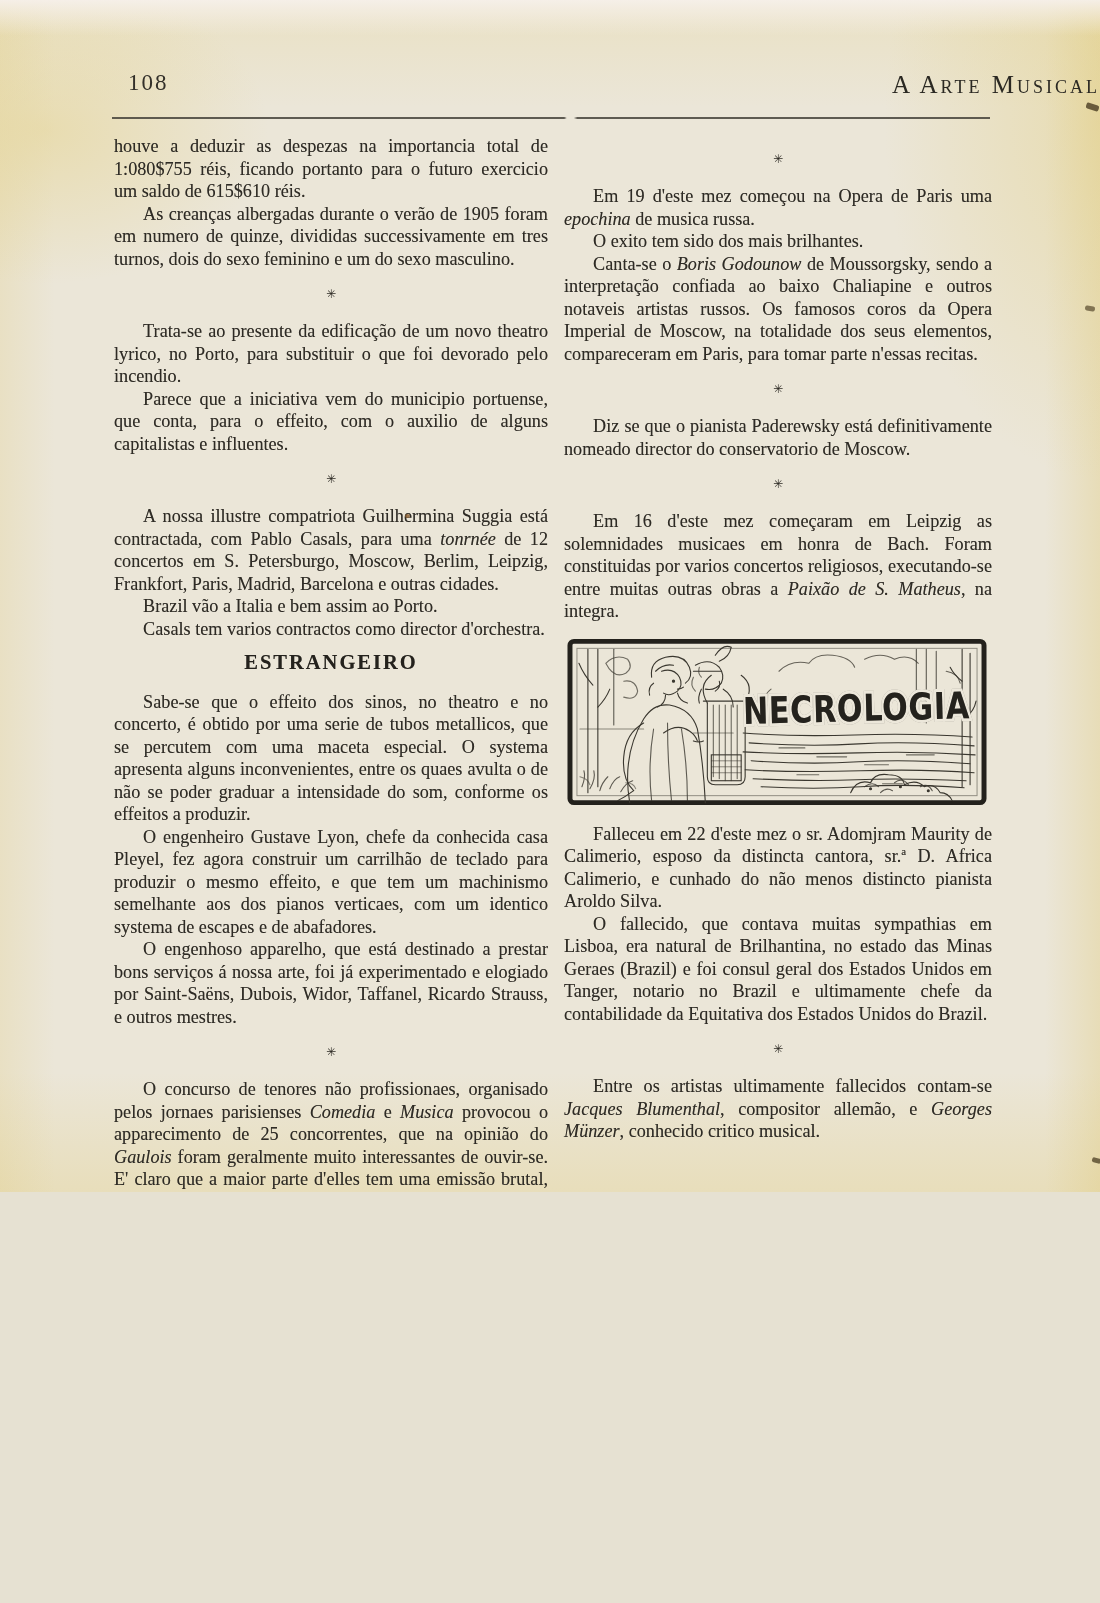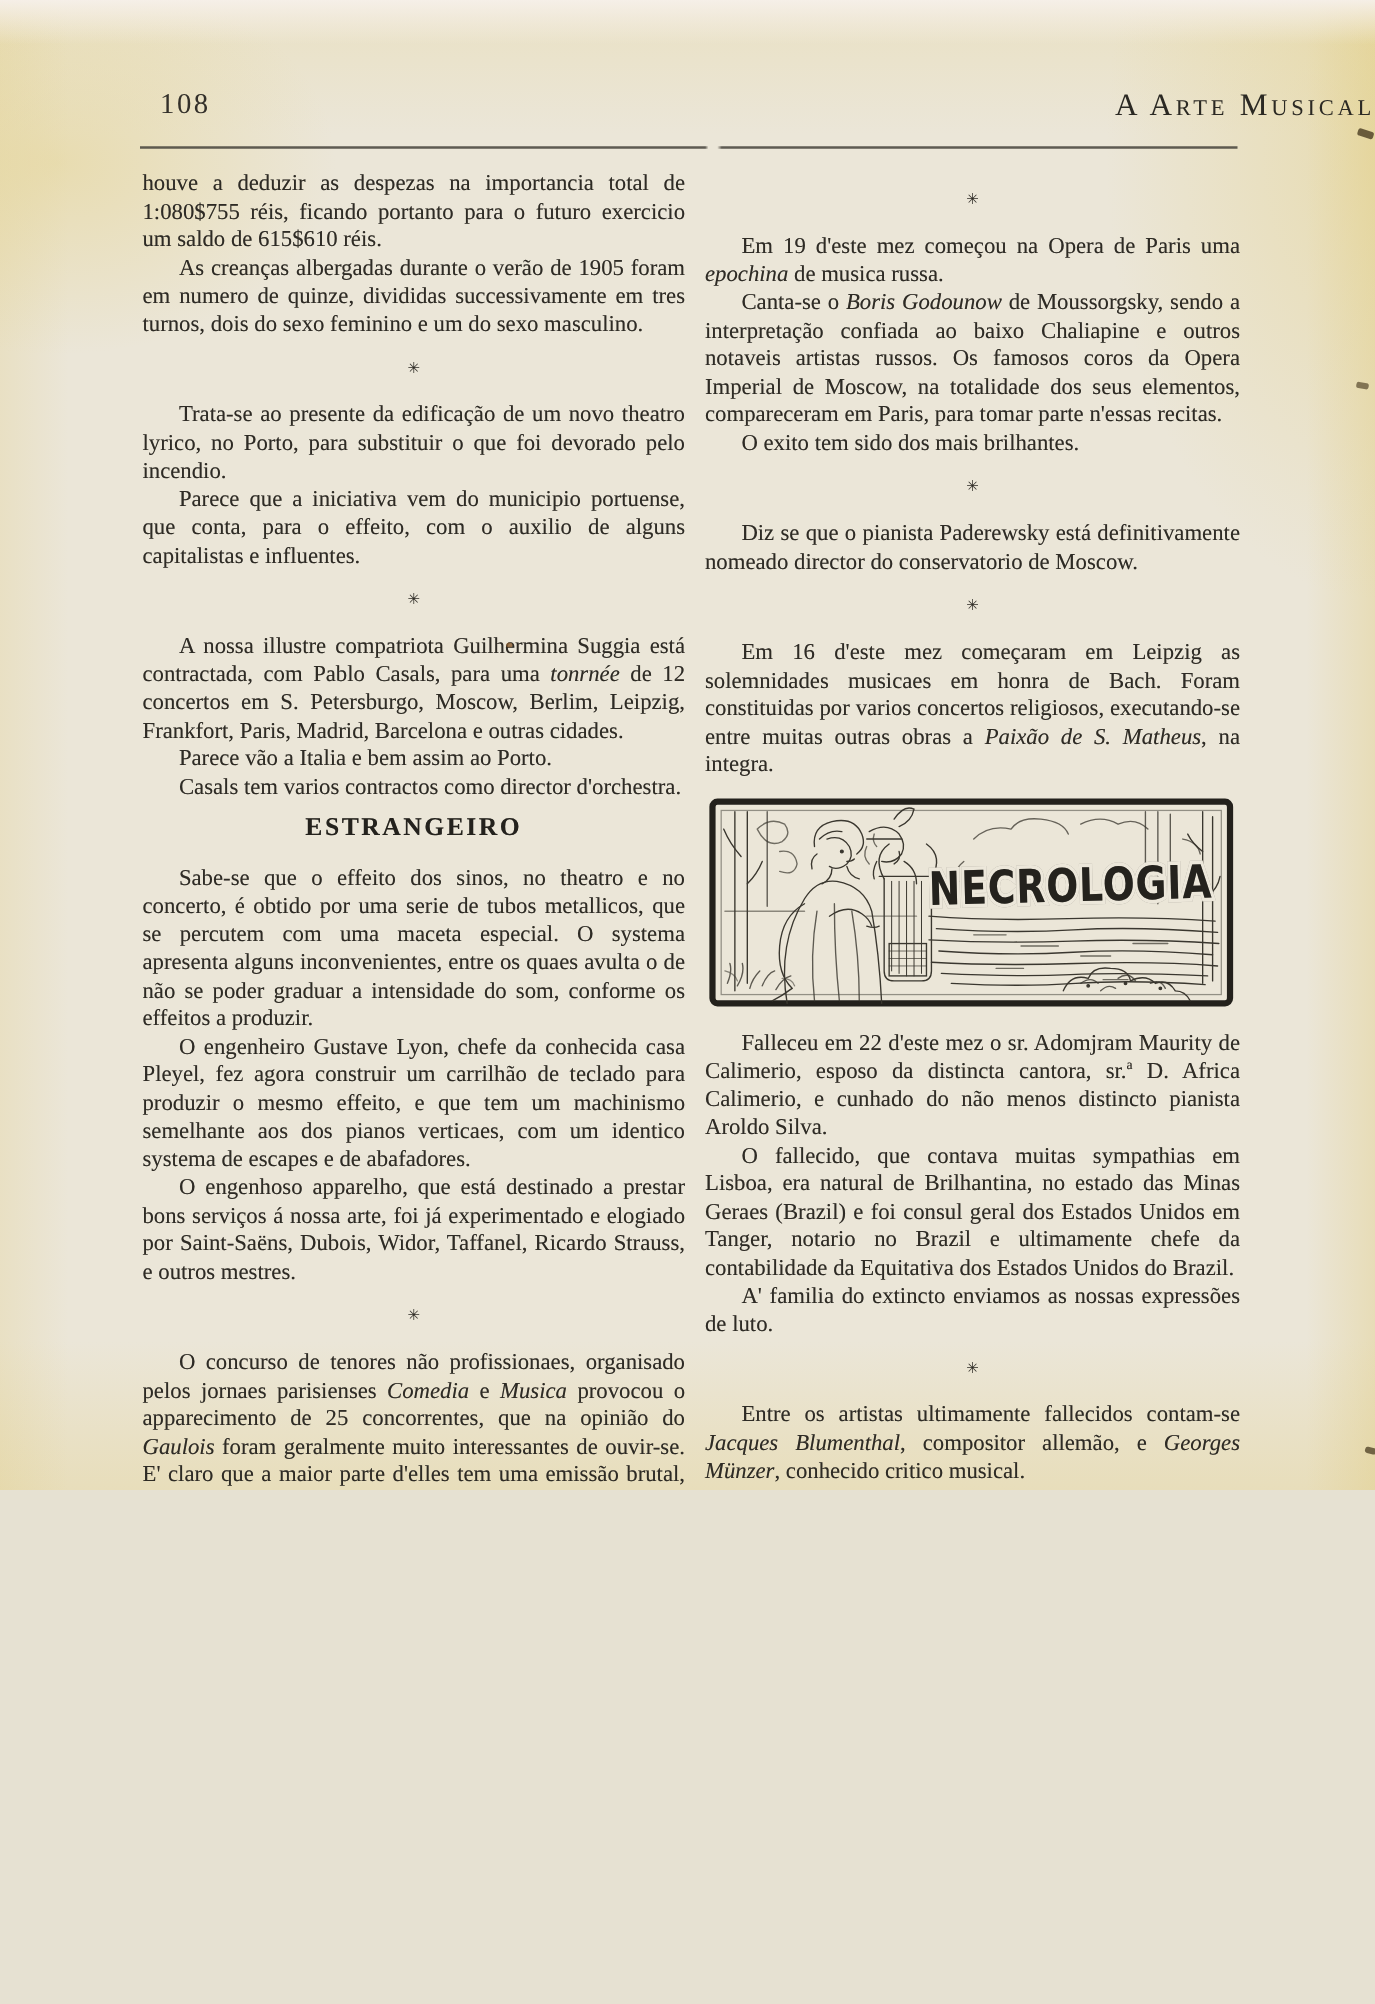--- a/index.html
+++ b/index.html
@@ -75,37 +75,37 @@
   <div class="header-rule"></div>
 
   <div class="col col-left">
       <p>houve a deduzir as despezas na importancia total de 1:080$755 réis, ficando portanto para o futuro exercicio um saldo de 615$610 réis.</p>
       <p class="ind">As creanças albergadas durante o verão de 1905 foram em numero de quinze, divididas successivamente em tres turnos, dois do sexo feminino e um do sexo masculino.</p>
       <div class="sep">✳</div>
       <p class="ind">Trata-se ao presente da edificação de um novo theatro lyrico, no Porto, para substituir o que foi devorado pelo incendio.</p>
       <p class="ind">Parece que a iniciativa vem do municipio portuense, que conta, para o effeito, com o auxilio de alguns capitalistas e influentes.</p>
       <div class="sep">✳</div>
       <p class="ind">A nossa illustre compatriota Guilhermina Suggia está contractada, com Pablo Casals, para uma <i>tonrnée</i> de 12 concertos em S. Petersburgo, Moscow, Berlim, Leipzig, Frankfort, Paris, Madrid, Barcelona e outras cidades.</p>
-      <p class="ind">Parece vão a Italia e bem assim ao Porto.</p>
+      <p class="ind">Brazil vão a Italia e bem assim ao Porto.</p>
       <p class="ind">Casals tem varios contractos como director d'orchestra.</p>
       <h3 class="colhead">ESTRANGEIRO</h3>
       <p class="ind">Sabe-se que o effeito dos sinos, no theatro e no concerto, é obtido por uma serie de tubos metallicos, que se percutem com uma maceta especial. O systema apresenta alguns inconvenientes, entre os quaes avulta o de não se poder graduar a intensidade do som, conforme os effeitos a produzir.</p>
       <p class="ind">O engenheiro Gustave Lyon, chefe da conhecida casa Pleyel, fez agora construir um carrilhão de teclado para produzir o mesmo effeito, e que tem um machinismo semelhante aos dos pianos verticaes, com um identico systema de escapes e de abafadores.</p>
       <p class="ind">O engenhoso apparelho, que está destinado a prestar bons serviços á nossa arte, foi já experimentado e elogiado por Saint-Saëns, Dubois, Widor, Taffanel, Ricardo Strauss, e outros mestres.</p>
       <div class="sep">✳</div>
       <p class="ind">O concurso de tenores não profissionaes, organisado pelos jornaes parisienses <i>Comedia</i> e <i>Musica</i> provocou o apparecimento de 25 concorrentes, que na opinião do <i>Gaulois</i> foram geralmente muito interessantes de ouvir-se. E' claro que a maior parte d'elles tem uma emissão brutal, vozes asperas, etc., mas outros terão pouco que trabalhar para se apresentarem convenientemente em scena.</p>
       <p class="ind">Obteve os melhores suffragios um certo Falandry, de 22 annos d'edade, natural de</p>
     </div>
 
   <div class="col col-right">
     <div>
         <div class="sep">✳</div>
         <p class="ind">Em 19 d'este mez começou na Opera de Paris uma <i>epochina</i> de musica russa.</p>
+        <p class="ind">O exito tem sido dos mais brilhantes.</p>
         <p class="ind">Canta-se o <i>Boris Godounow</i> de Moussorgsky, sendo a interpretação confiada ao baixo Chaliapine e outros notaveis artistas russos. Os famosos coros da Opera Imperial de Moscow, na totalidade dos seus elementos, compareceram em Paris, para tomar parte n'essas recitas.</p>
-        <p class="ind">O exito tem sido dos mais brilhantes.</p>
         <div class="sep">✳</div>
         <p class="ind">Diz se que o pianista Paderewsky está definitivamente nomeado director do conservatorio de Moscow.</p>
         <div class="sep">✳</div>
         <p class="ind">Em 16 d'este mez começaram em Leipzig as solemnidades musicaes em honra de Bach. Foram constituidas por varios concertos religiosos, executando-se entre muitas outras obras a <i>Paixão de S. Matheus</i>, na integra.</p>
       </div>
 
     <figure class="vignette">
       <svg viewBox="0 0 424 170" xmlns="http://www.w3.org/2000/svg">
         <g fill="none" stroke="#3a372f" stroke-width="1.1" stroke-linecap="round">
           <rect x="4" y="4" width="416" height="162" rx="4" stroke="#23211c" stroke-width="5"></rect>
@@ -183,21 +183,20 @@
         </g>
 
         <text x="292" y="84" text-anchor="middle" textLength="228" lengthAdjust="spacingAndGlyphs" font-family="DejaVu Sans, sans-serif" font-size="37" font-weight="700" letter-spacing="1" fill="none" stroke="#ece7da" stroke-width="6" transform="rotate(-1.5 292 76)">NECROLOGIA</text>
         <text x="292" y="84" text-anchor="middle" textLength="228" lengthAdjust="spacingAndGlyphs" font-family="DejaVu Sans, sans-serif" font-size="37" font-weight="700" letter-spacing="1" fill="#24221d" transform="rotate(-1.5 292 76)">NECROLOGIA</text>
       </svg>
     </figure>
 
     <div>
         <p class="ind">Falleceu em 22 d'este mez o sr. Adomjram Maurity de Calimerio, esposo da distincta cantora, sr.<sup>a</sup> D. Africa Calimerio, e cunhado do não menos distincto pianista Aroldo Silva.</p>
         <p class="ind">O fallecido, que contava muitas sympathias em Lisboa, era natural de Brilhantina, no estado das Minas Geraes (Brazil) e foi consul geral dos Estados Unidos em Tanger, notario no Brazil e ultimamente chefe da contabilidade da Equitativa dos Estados Unidos do Brazil.</p>
-        <p class="ind">A' familia do extincto enviamos as nossas expressões de luto.</p>
         <div class="sep">✳</div>
         <p class="ind">Entre os artistas ultimamente fallecidos contam-se <i>Jacques Blumenthal</i>, compositor allemão, e <i>Georges Münzer</i>, conhecido critico musical.</p>
       </div>
   </div>
 
   <div class="mark mark1"></div>
   <div class="mark mark2"></div>
   <div class="mark mark3"></div>
   <div class="speck"></div>
 

